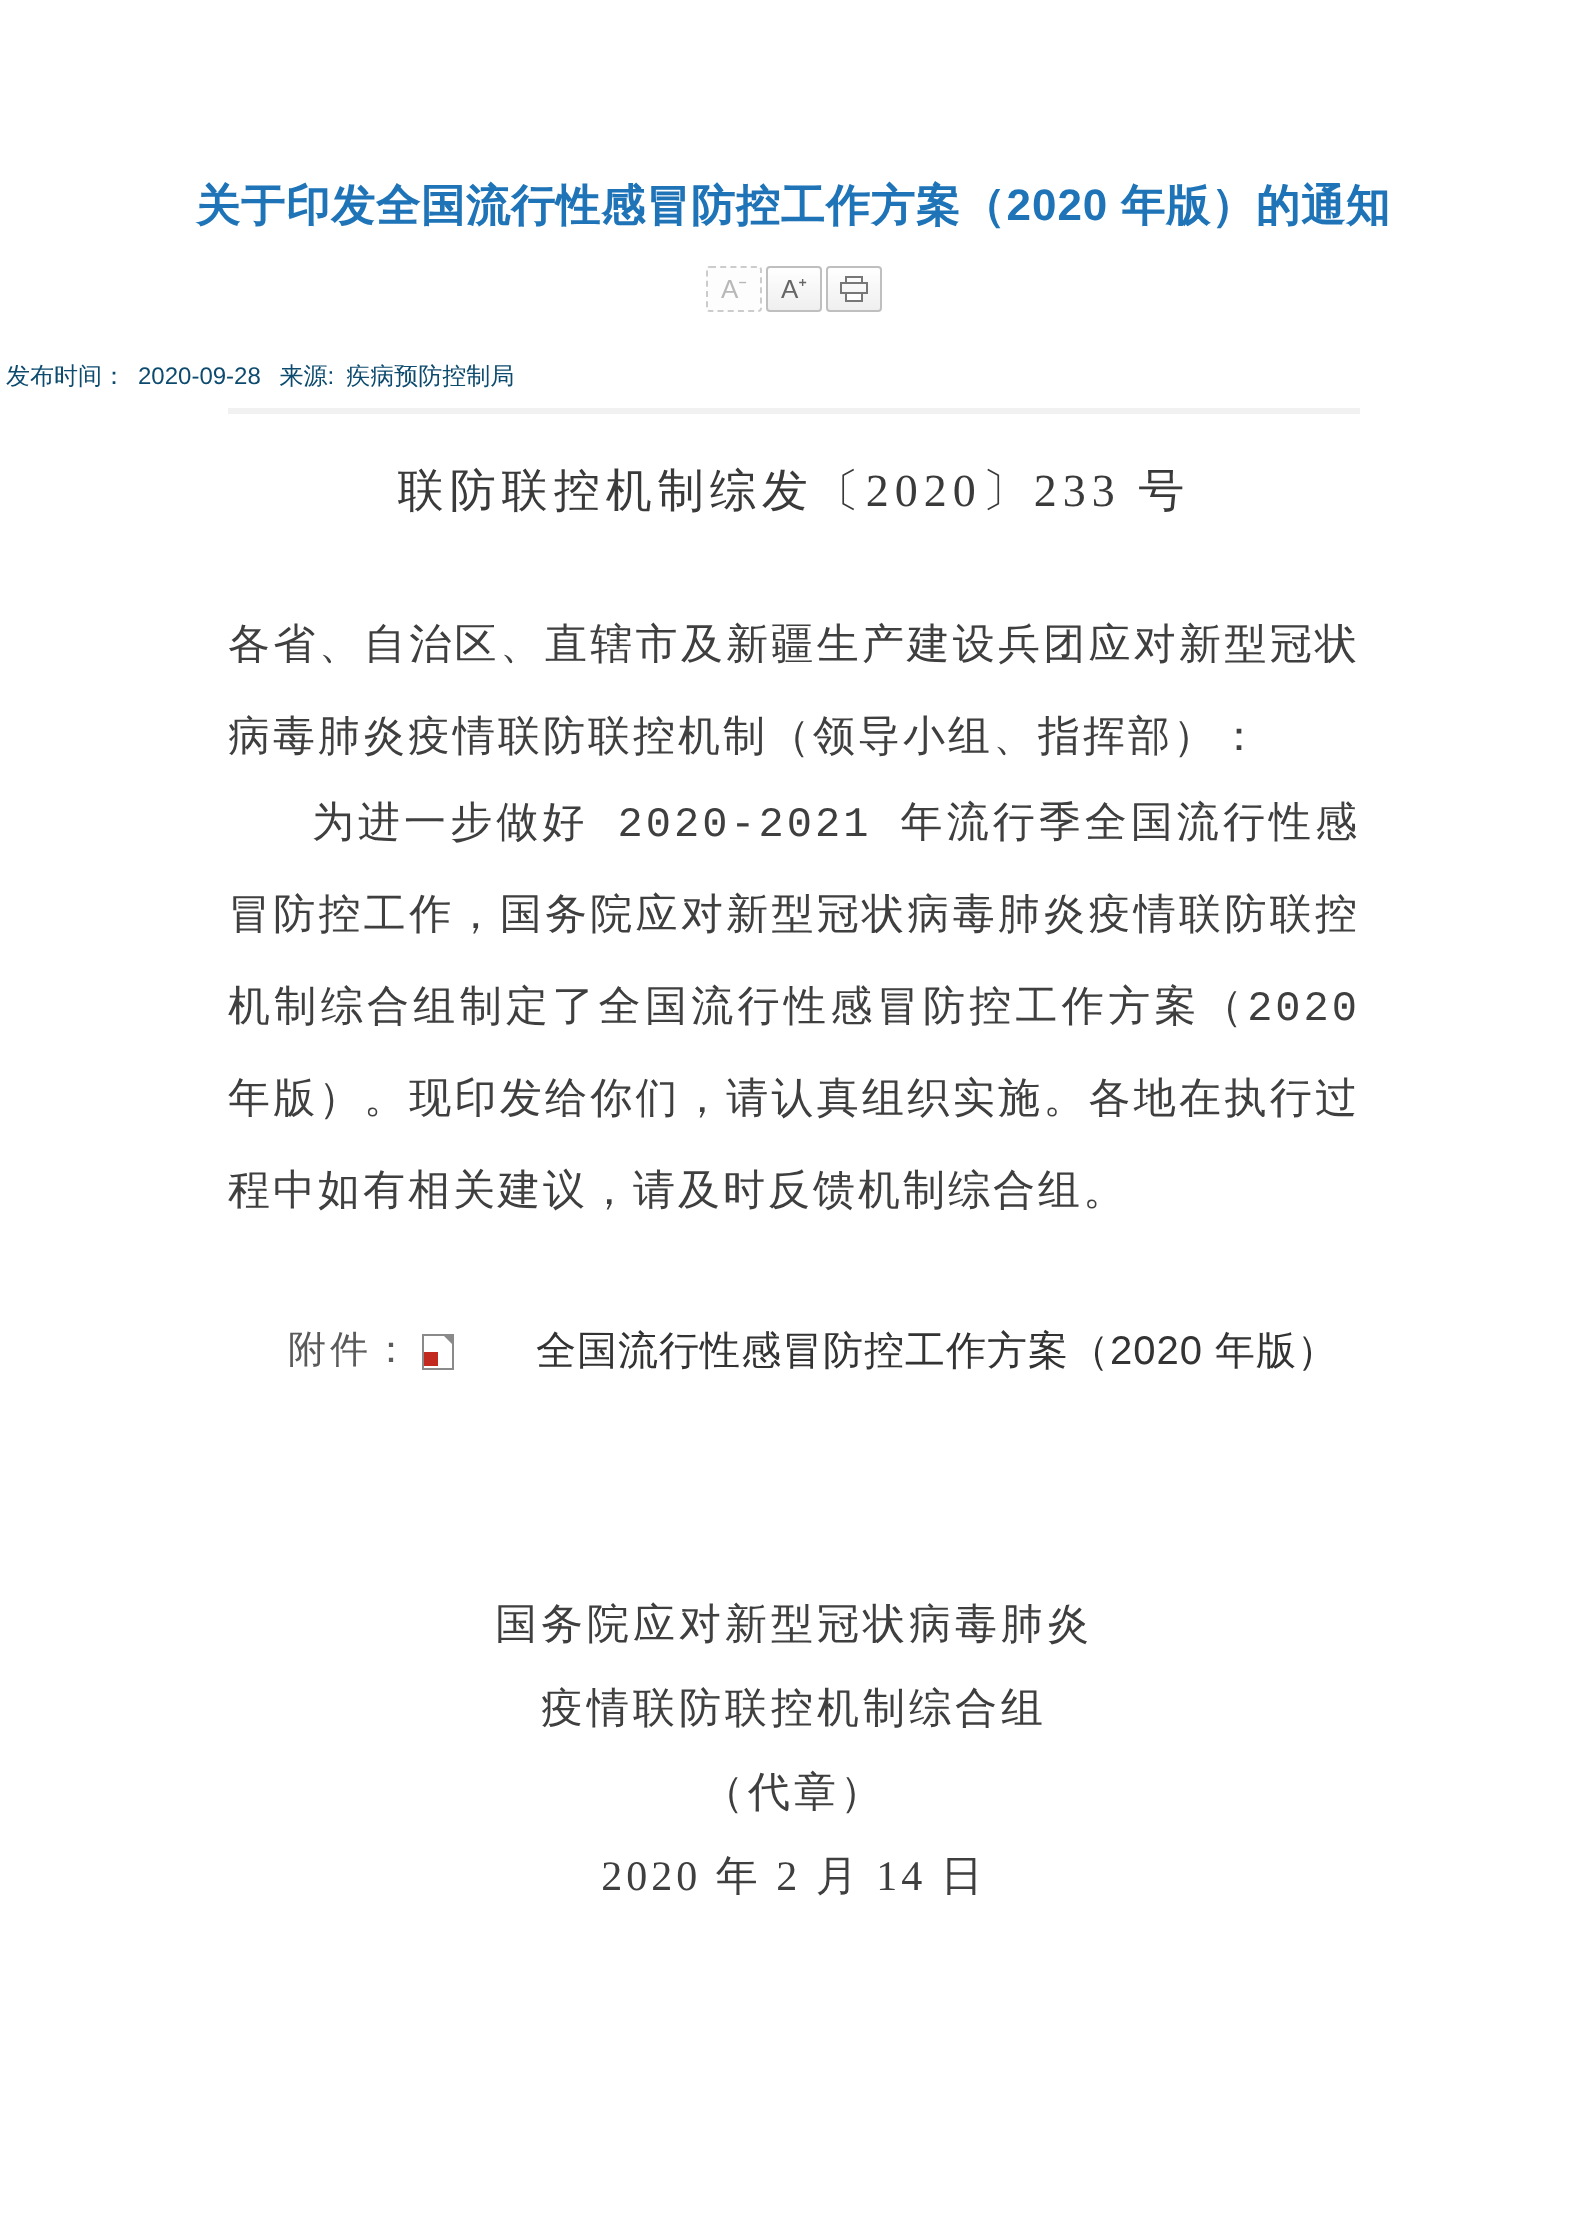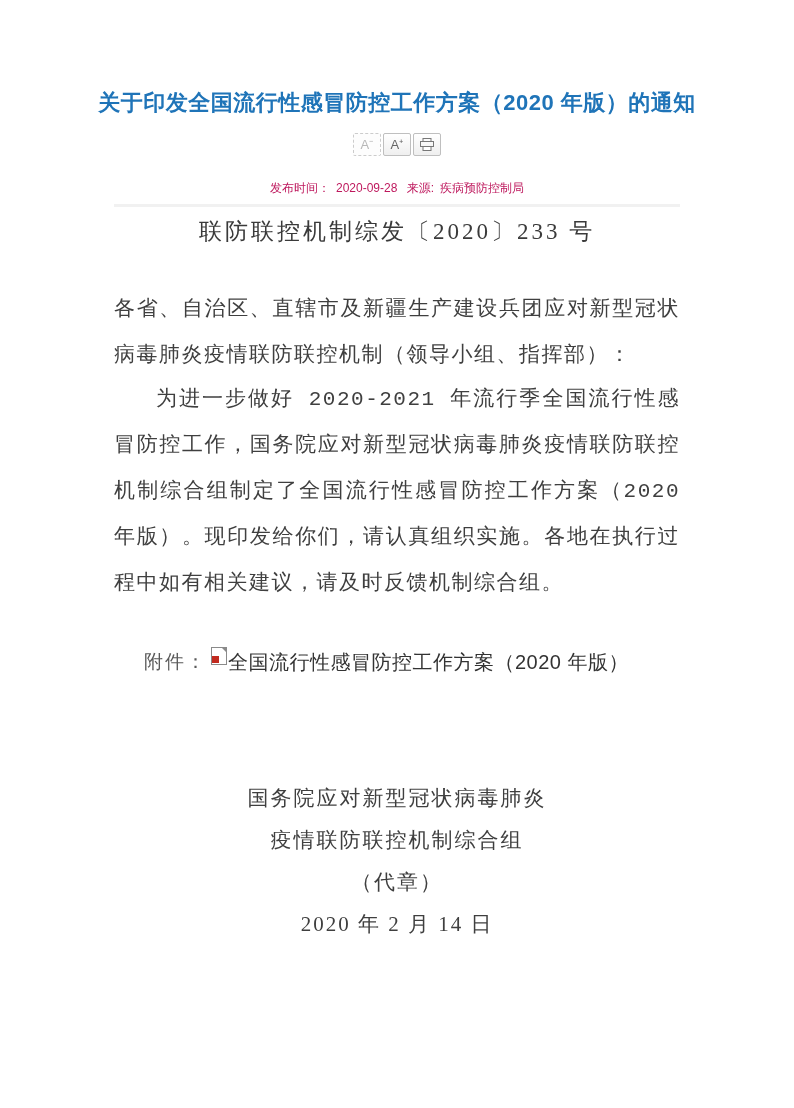--- a/index.html
+++ b/index.html
@@ -52,40 +52,39 @@
     padding: 0;
     cursor: pointer;
   }
   .tb-btn.dim {
     border: 1px dashed #cccccc;
     background: #fdfdfd;
     color: #b8b8b8;
   }
   .meta {
     margin-top: 24px;
-    text-align: center;
     font-size: 12px;
-    color: #be185d;
+    color: #0c4a6e;
     font-family: "Liberation Sans", sans-serif;
   }
   .meta span { margin: 0 3px; }
   .divider {
     width: 566px;
     margin: 7px auto 0 auto;
     border: none;
     border-top: 3px solid #f1f1f1;
   }
   .content {
     width: 566px;
     margin: 0 auto;
     font-family: "Liberation Serif", "DejaVu Serif", serif;
     color: #3f3f3f;
   }
   .doc-number {
-    margin-top: 10px;
+    margin-top: 24px;
     text-align: center;
     font-size: 23px;
     line-height: 30px;
     letter-spacing: 3px;
     color: #3a3a3a;
   }
   .para {
     margin: 0;
     font-size: 21px;
     line-height: 46px;
@@ -94,20 +93,21 @@
     color: #3f3f3f;
   }
   .para.first { margin-top: 38px; }
   .para.indent { text-indent: 2em; font-family: Liberation Mono, monospace; }
   .attachment {
     margin-top: 40px;
     margin-left: 30px;
     font-size: 19px;
     line-height: 30px;
     display: flex;
+    align-items: center;
   }
   .att-label {
     color: #5a5a5a;
     letter-spacing: 2px;
     font-family: "Liberation Serif", "DejaVu Serif", serif;
   }
   .pdf-icon {
     position: relative;
     width: 14px;
     height: 16px;
@@ -136,20 +136,21 @@
     border-left: 4px solid transparent;
     border-top: 4px solid #8a8a8a;
   }
   .att-link {
     color: #333333;
     font-size: 20px;
     font-family: "Liberation Sans", sans-serif;
     text-decoration: none;
     letter-spacing: 0.5px;
     cursor: pointer;
+    padding-left: 40px;
   }
   .signature {
     margin-top: 100px;
     text-align: center;
     font-size: 21px;
     line-height: 42px;
     letter-spacing: 2px;
     color: #3f3f3f;
   }
   .printer-svg { display: block; }

